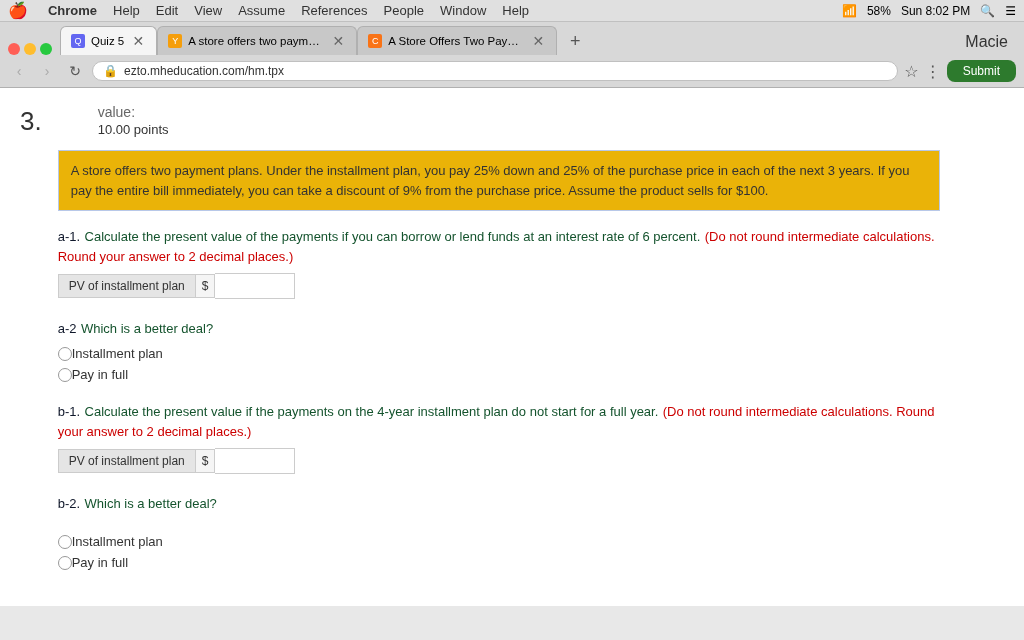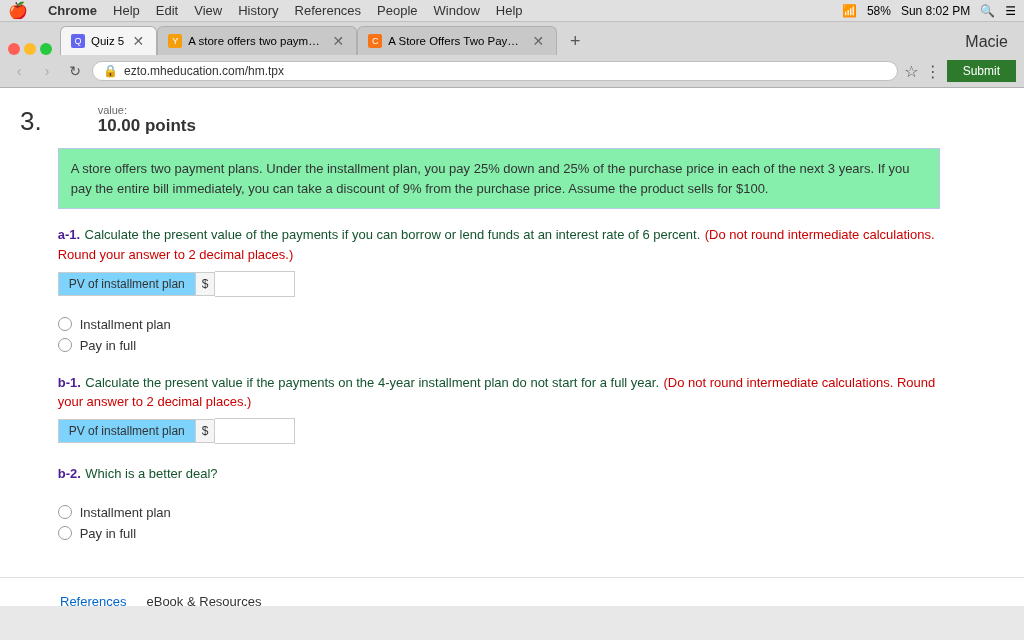--- a/index.html
+++ b/index.html
@@ -111,50 +111,50 @@
       margin-right: 16px;
       line-height: 1;
       margin-top: 4px;
     }
 
     .question-meta {
       margin-left: 40px;
     }
 
     .value-label {
-      font-size: 11px;
+      font-size: 14px;
       color: #666;
       display: block;
     }
 
     .value-points {
-      font-size: 17px;
-      color: #333;
-      font-weight: 700;
+      font-size: 13px;
+      color: #333;
+      font-weight: 400;
       text-align: right;
     }
 
     .question-text-block {
-      background: #86efac;
+      background: #eab308;
       border: 1px solid #b8c8e8;
       padding: 10px 12px;
       font-size: 13px;
       color: #333;
       line-height: 1.5;
       margin-bottom: 16px;
     }
 
     .sub-question {
       margin-bottom: 20px;
     }
 
     .sub-q-label {
       font-size: 13px;
-      font-weight: 700;
-      color: #4c1d95;
+      font-weight: 400;
+      color: #0f172a;
       display: inline;
     }
 
     .sub-q-text {
       font-size: 13px;
       color: #14532d;
       line-height: 1.5;
     }
 
     .warning-text {
@@ -163,21 +163,21 @@
     }
 
     .input-row {
       display: flex;
       align-items: center;
       margin-top: 8px;
       gap: 0;
     }
 
     .input-label {
-      background: #7dd3fc;
+      background: #e5e5e5;
       border: 1px solid #ccc;
       padding: 4px 10px;
       font-size: 12px;
       color: #333;
       white-space: nowrap;
     }
 
     .dollar-sign {
       background: #f5f5f5;
       border: 1px solid #ccc;
@@ -196,21 +196,21 @@
       height: 26px;
     }
 
     .radio-group {
       margin-top: 8px;
     }
 
     .radio-option {
       display: flex;
       align-items: center;
-      gap: 8px;
+      gap: 0;
       margin-bottom: 6px;
       font-size: 13px;
       color: #333;
     }
 
     .radio-btn {
       width: 14px;
       height: 14px;
       border-radius: 50%;
       border: 1px solid #999;
@@ -242,37 +242,37 @@
       color: #333;
     }
     .tl-red { width: 12px; height: 12px; border-radius: 50%; background: #ff5f56; }
     .tl-yellow { width: 12px; height: 12px; border-radius: 50%; background: #ffbd2e; }
     .tl-green { width: 12px; height: 12px; border-radius: 50%; background: #27c93f; }
 
     .green-submit-btn {
       background: #2d7a2d;
       color: white;
       padding: 4px 16px;
-      border-radius: 0;
+      border-radius: 8px;
       font-size: 12px;
       border: none;
       cursor: pointer;
       margin-left: auto;
     }
   </style>
 </head>
 <body>
 
 <div class="menubar">
   <span class="menubar-apple">🍎</span>
   <span class="menubar-app menubar-item">Chrome</span>
   <span class="menubar-item">Help</span>
   <span class="menubar-item">Edit</span>
   <span class="menubar-item">View</span>
-  <span class="menubar-item">History</span>
+  <span class="menubar-item">Assume</span>
   <span class="menubar-item">References</span>
   <span class="menubar-item">People</span>
   <span class="menubar-item">Window</span>
   <span class="menubar-item">Help</span>
   <div class="menubar-right">
     <span>📶</span>
     <span>58%</span>
     <span>Sun 8:02 PM</span>
     <span>🔍</span>
     <span>☰</span>
@@ -343,20 +343,24 @@
               <span class="warning-text"> <span>(Do not round intermediate calculations. Round your answer to 2 decimal places.)</span></span>
             </div>
             <div class="input-row">
               <span class="input-label">PV of installment plan</span>
               <span class="dollar-sign">$</span>
               <input class="number-input" type="text" style="">
             </div>
           </div>
 
           <div class="sub-question">
+            <div style="margin-bottom: 6px;">
+              <span class="sub-q-label">a-2</span>
+              <span class="sub-q-text"> <span>Which is a better deal?</span></span>
+            </div>
             <div class="radio-group">
               <div class="radio-option">
                 <div class="radio-btn"></div>
                 <span>Installment plan</span>
               </div>
               <div class="radio-option">
                 <div class="radio-btn"></div>
                 <span>Pay in full</span>
               </div>
             </div>

